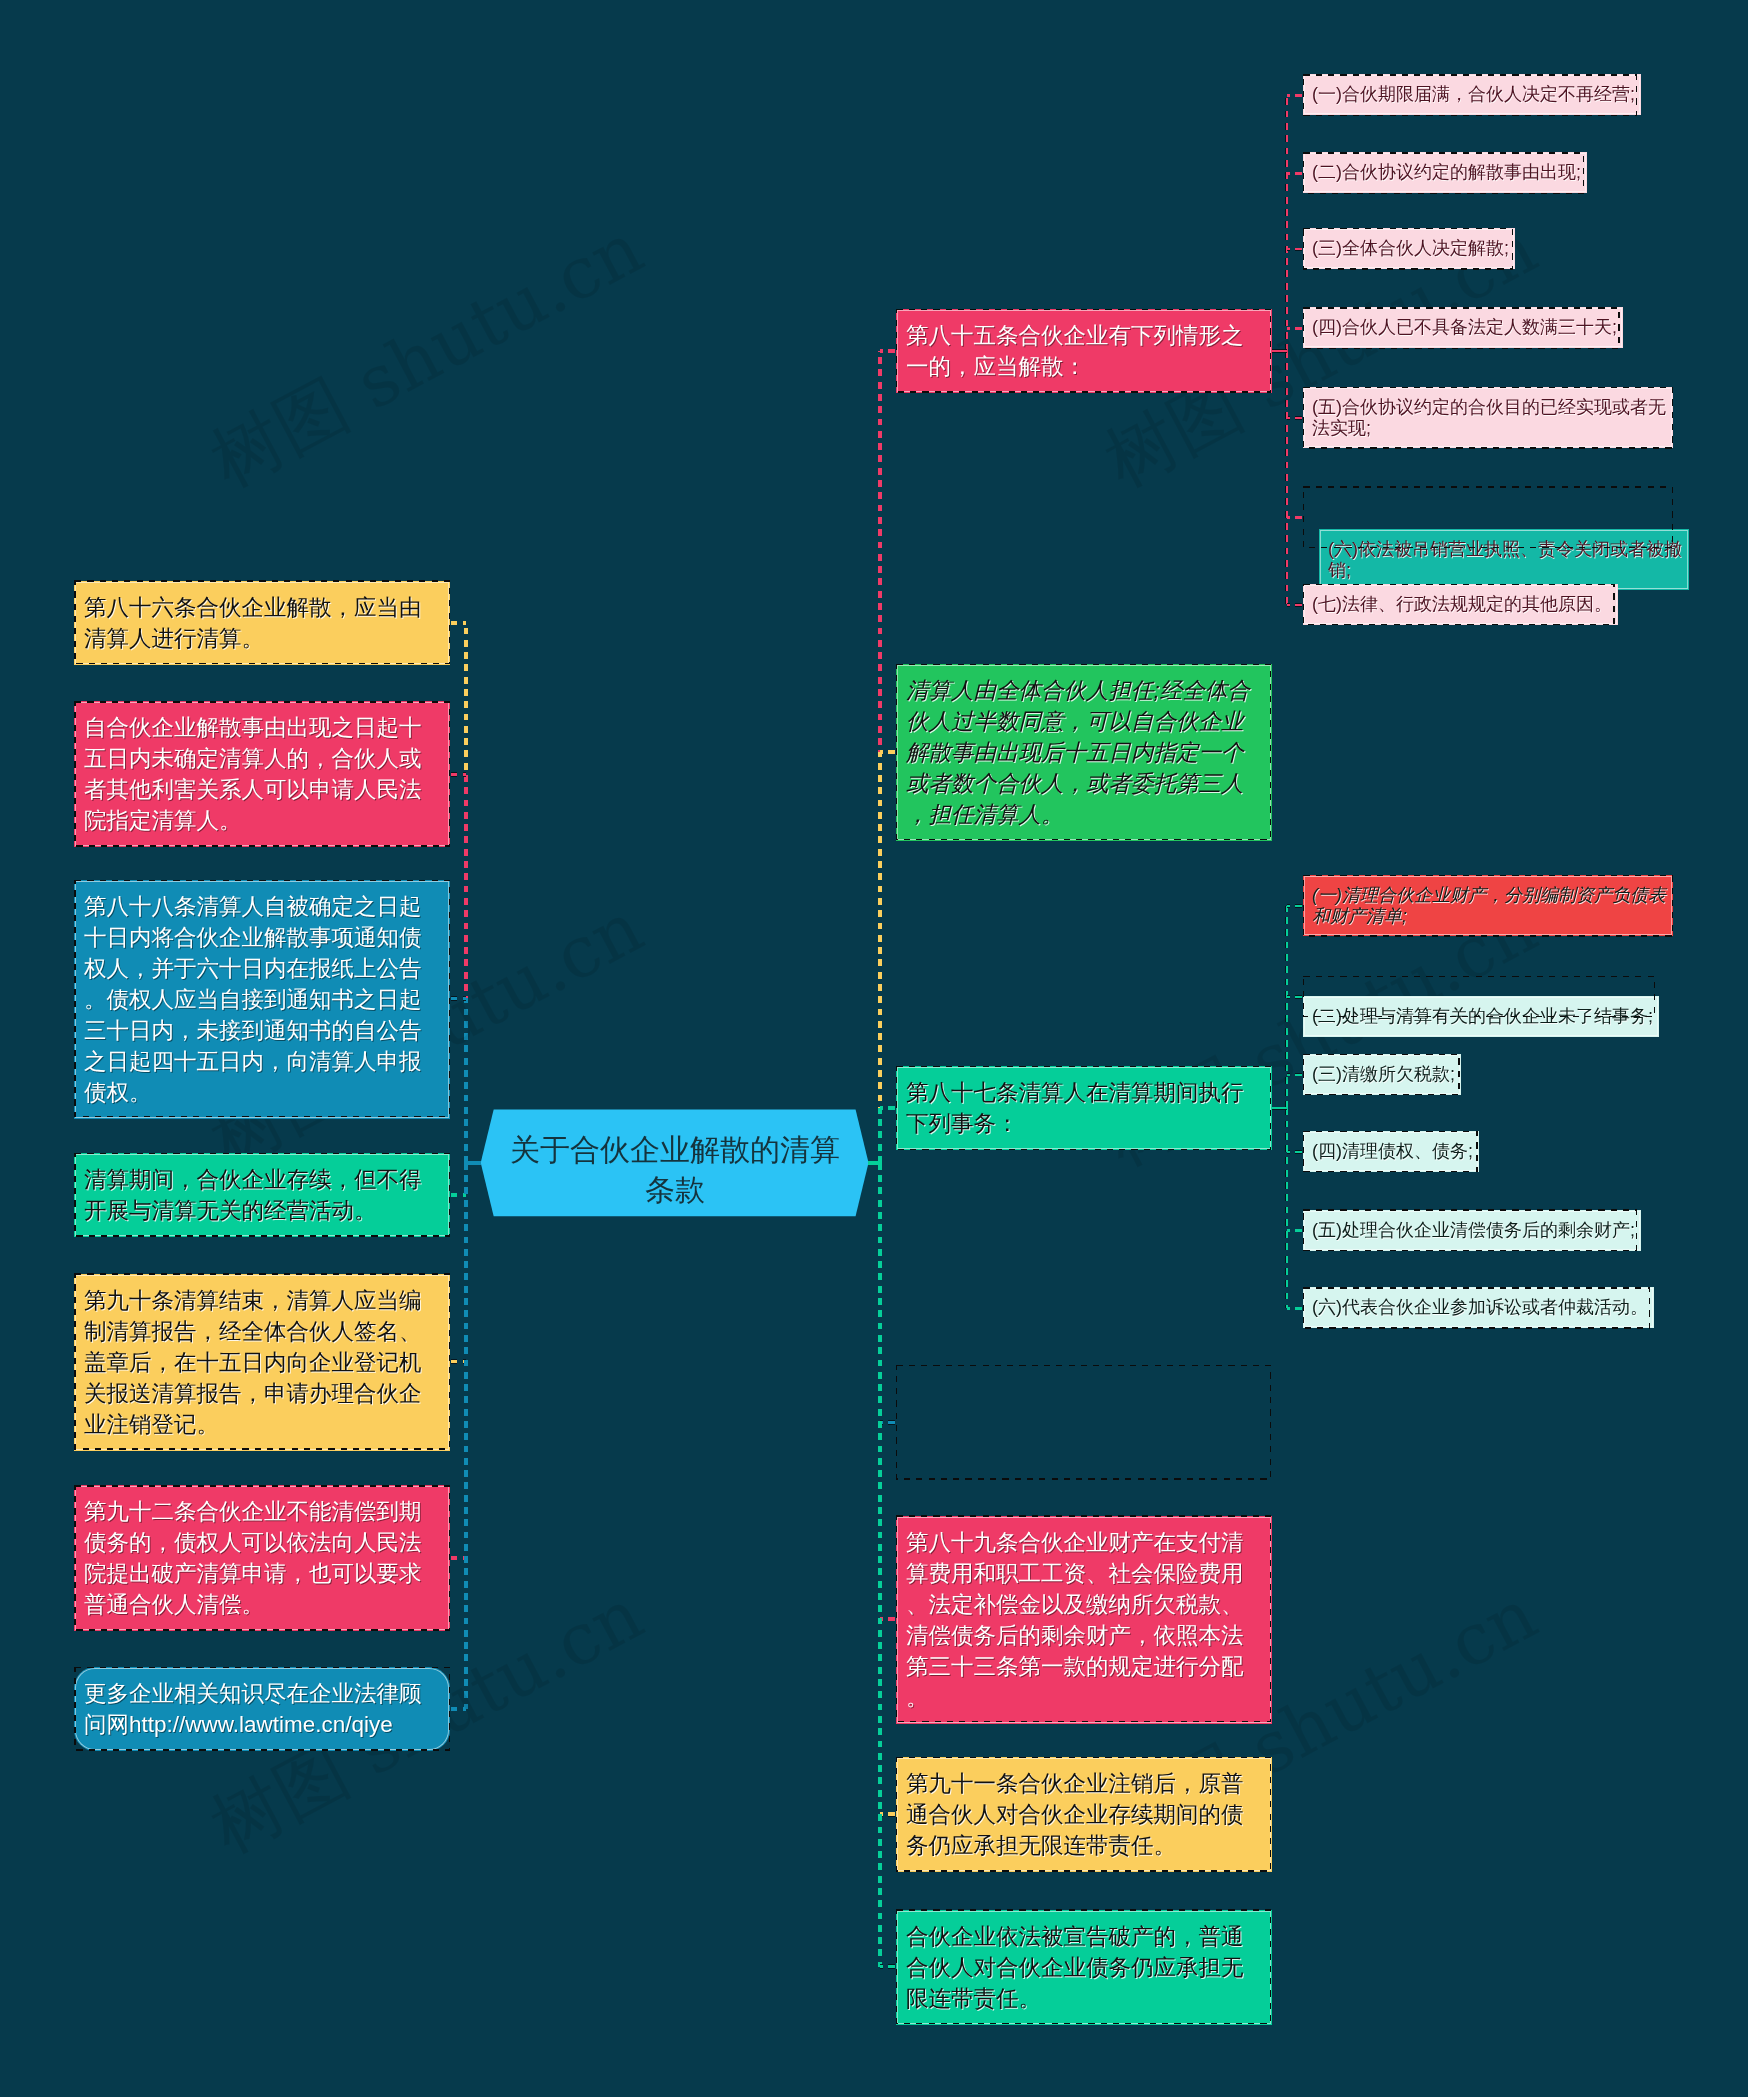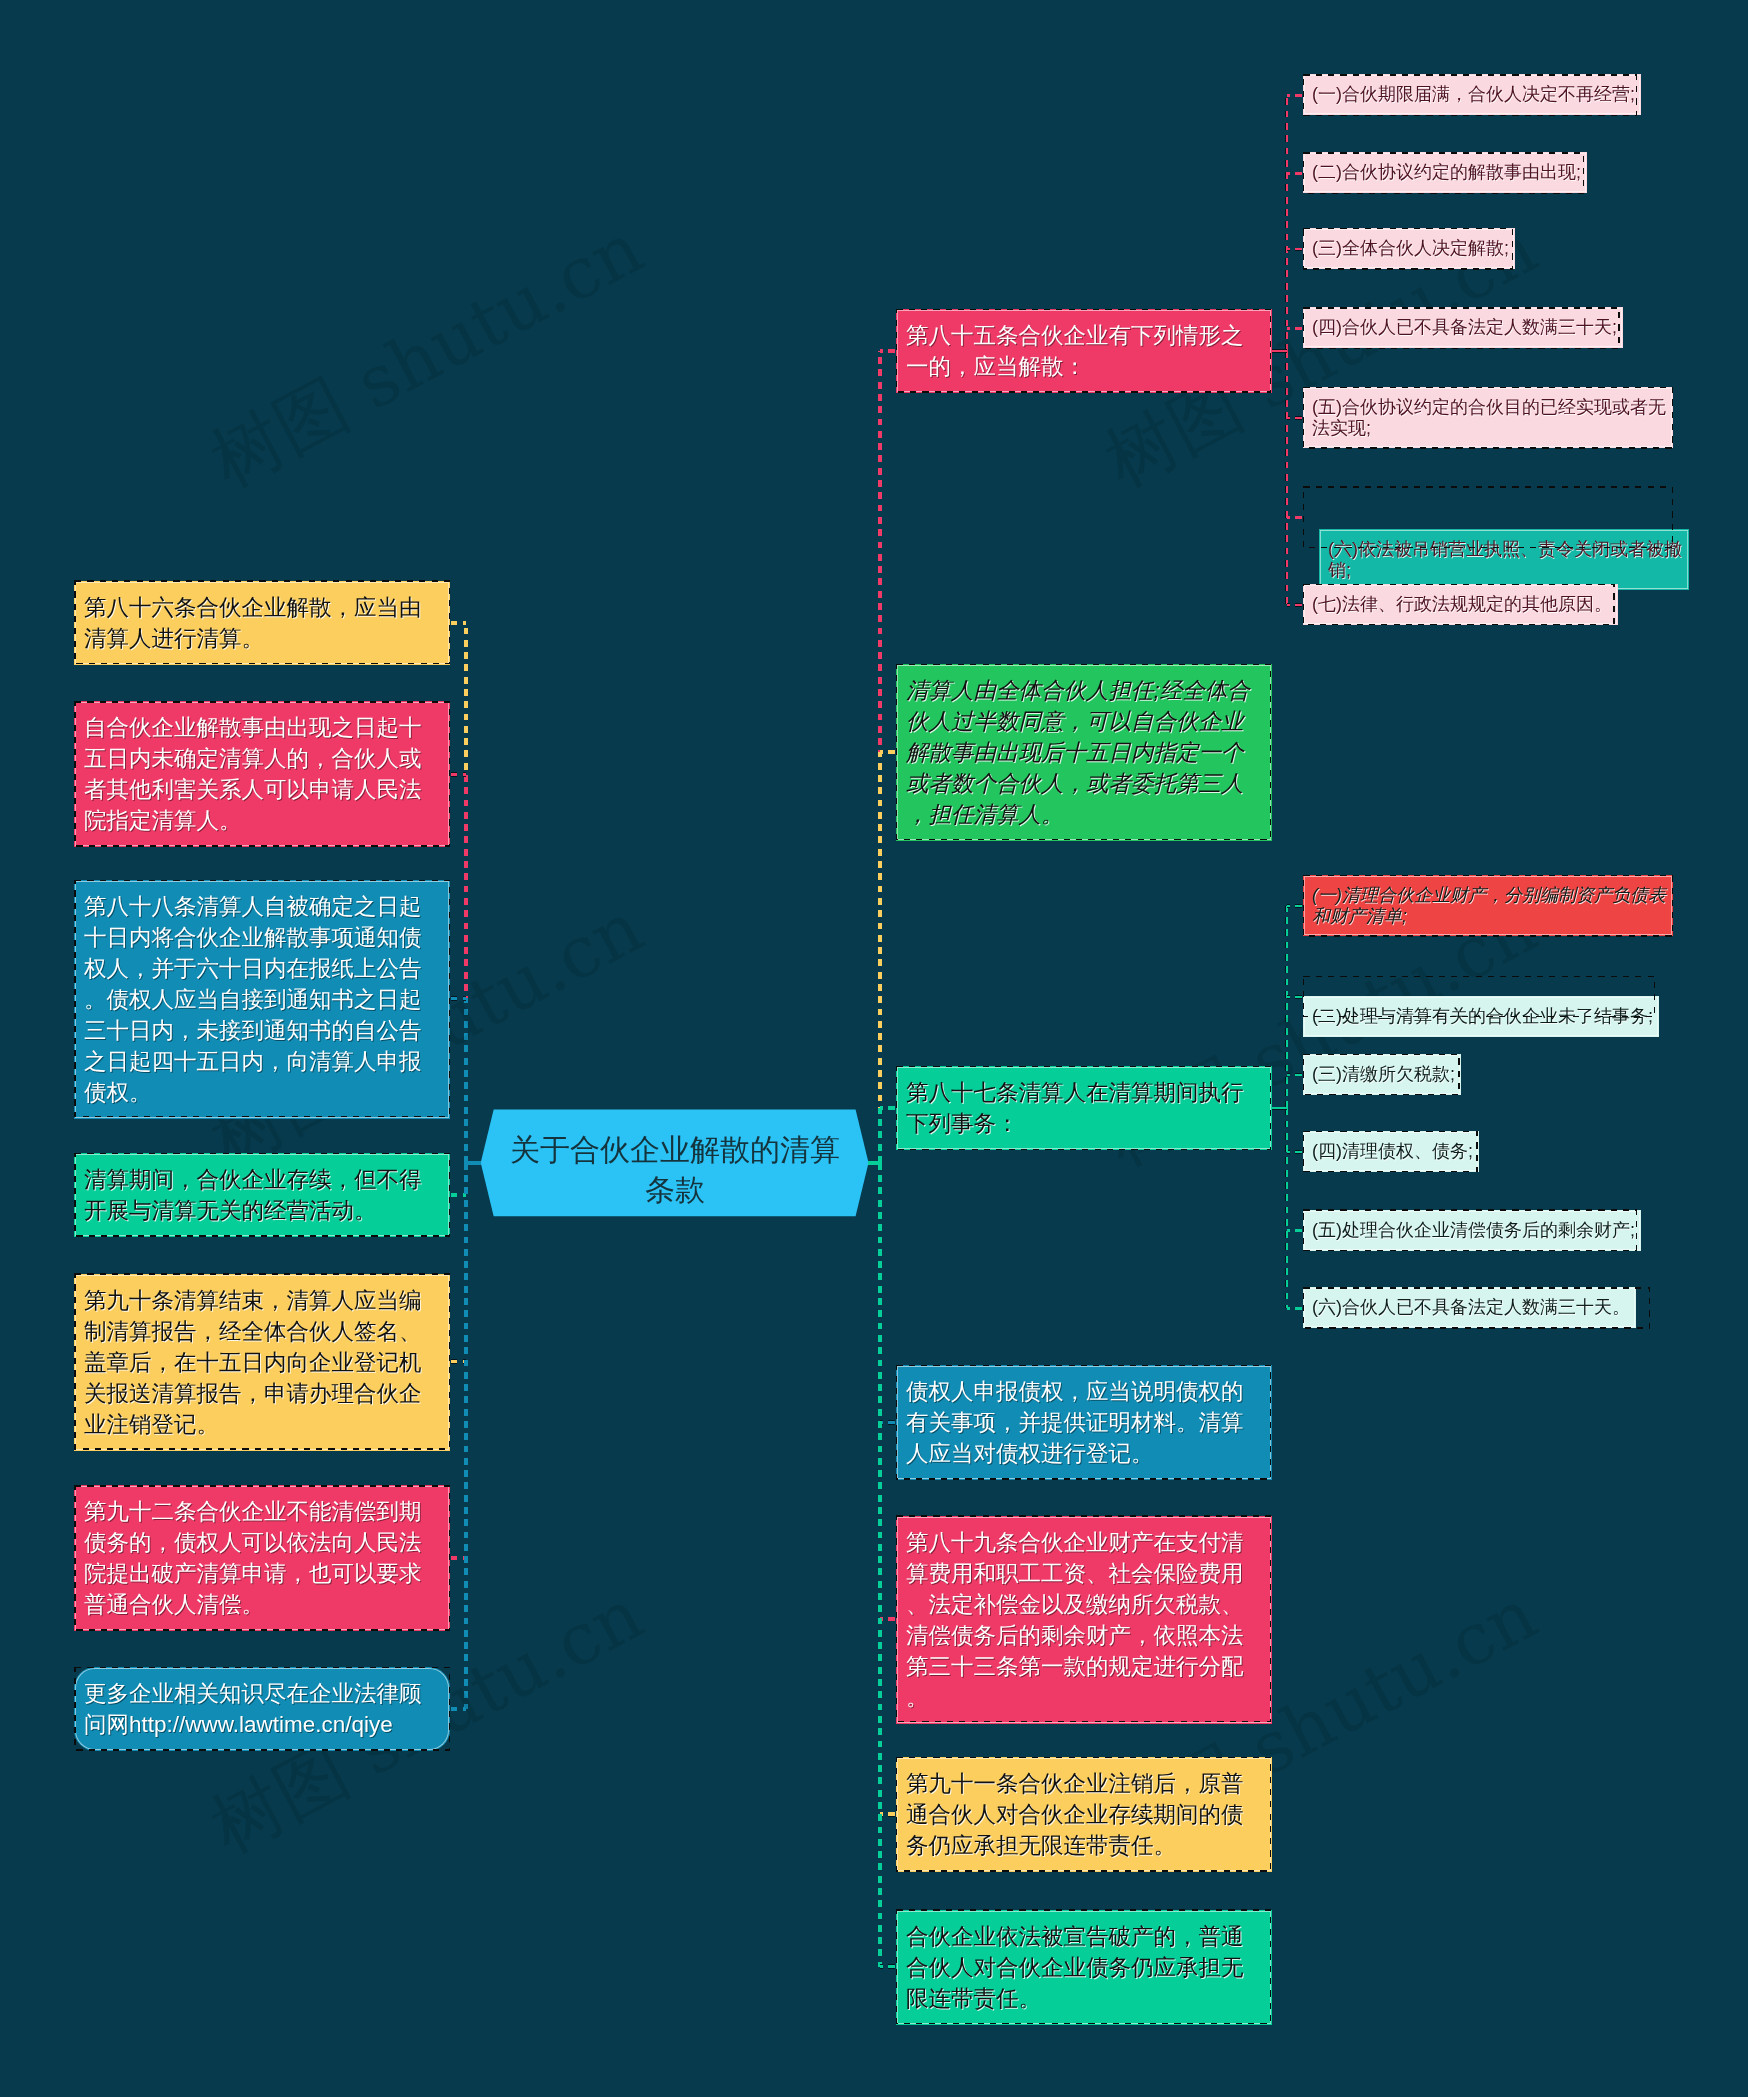--- a/index.html
+++ b/index.html
@@ -300,34 +300,33 @@
     <div class="node lvl1 dk" style="background: rgb(251, 206, 93); color: rgb(17, 17, 17); box-shadow: rgba(255, 255, 255, 0.55) 0px 0px 0px 0.9px inset; top: 581px; right: 1298px;">第八十六条合伙企业解散，应当由清算人进行清算。</div>
     <div class="node lvl1 lt" style="background: rgb(239, 58, 103); color: rgb(255, 255, 255); box-shadow: rgba(255, 255, 255, 0.55) 0px 0px 0px 0.9px inset; top: 701px; right: 1298px;">自合伙企业解散事由出现之日起十五日内未确定清算人的，合伙人或者其他利害关系人可以申请人民法院指定清算人。</div>
     <div class="node lvl1 lt" style="background: rgb(16, 140, 181); color: rgb(255, 255, 255); box-shadow: rgba(255, 255, 255, 0.55) 0px 0px 0px 0.9px inset; top: 880px; right: 1298px;">第八十八条清算人自被确定之日起十日内将合伙企业解散事项通知债权人，并于六十日内在报纸上公告。债权人应当自接到通知书之日起三十日内，未接到通知书的自公告之日起四十五日内，向清算人申报债权。</div>
     <div class="node lvl1 dk" style="background: rgb(5, 206, 153); color: rgb(17, 17, 17); box-shadow: rgba(255, 255, 255, 0.55) 0px 0px 0px 0.9px inset; top: 1153px; right: 1298px;">清算期间，合伙企业存续，但不得开展与清算无关的经营活动。</div>
     <div class="node lvl1 dk" style="background: rgb(251, 206, 93); color: rgb(17, 17, 17); box-shadow: rgba(255, 255, 255, 0.55) 0px 0px 0px 0.9px inset; top: 1274px; right: 1298px;">第九十条清算结束，清算人应当编制清算报告，经全体合伙人签名、盖章后，在十五日内向企业登记机关报送清算报告，申请办理合伙企业注销登记。</div>
     <div class="node lvl1 lt" style="background: rgb(239, 58, 103); color: rgb(255, 255, 255); box-shadow: rgba(255, 255, 255, 0.55) 0px 0px 0px 0.9px inset; top: 1485px; right: 1298px;">第九十二条合伙企业不能清偿到期债务的，债权人可以依法向人民法院提出破产清算申请，也可以要求普通合伙人清偿。</div>
     <div class="node lvl1 lt" style="background: rgb(16, 140, 181); color: rgb(255, 255, 255); box-shadow: rgba(255, 255, 255, 0.55) 0px 0px 0px 0.9px inset; top: 1667px; right: 1298px; border-radius: 21px;">更多企业相关知识尽在企业法律顾问网http://www.lawtime.cn/qiye</div>
     <div class="node lvl1 lt" style="background: rgb(239, 58, 103); color: rgb(255, 255, 255); box-shadow: rgba(255, 255, 255, 0.55) 0px 0px 0px 0.9px inset; top: 309px; left: 896px;">第八十五条合伙企业有下列情形之一的，应当解散：</div>
     <div class="node lvl1 dk" style="background: #22c55e; color: rgb(17, 17, 17); box-shadow: rgba(255, 255, 255, 0.55) 0px 0px 0px 0.9px inset; top: 664px; left: 896px; font-style: italic;">清算人由全体合伙人担任;经全体合伙人过半数同意，可以自合伙企业解散事由出现后十五日内指定一个或者数个合伙人，或者委托第三人，担任清算人。</div>
     <div class="node lvl1 dk" style="background: rgb(5, 206, 153); color: rgb(17, 17, 17); box-shadow: rgba(255, 255, 255, 0.55) 0px 0px 0px 0.9px inset; top: 1066px; left: 896px;">第八十七条清算人在清算期间执行下列事务：</div>
-    <div class="node lvl1 lt" style="background: rgb(16, 140, 181); color: rgb(255, 255, 255); box-shadow: rgba(255, 255, 255, 0.55) 0px 0px 0px 0.9px inset; top: 1365px; left: 896px;">债权人申报债权，应当说明债权的有关事项，并提供证明材料。清算人应当对债权进行登记。</div>
     <div class="node lvl1 lt" style="background: rgb(239, 58, 103); color: rgb(255, 255, 255); box-shadow: rgba(255, 255, 255, 0.55) 0px 0px 0px 0.9px inset; top: 1516px; left: 896px;">第八十九条合伙企业财产在支付清算费用和职工工资、社会保险费用、法定补偿金以及缴纳所欠税款、清偿债务后的剩余财产，依照本法第三十三条第一款的规定进行分配。</div>
     <div class="node lvl1 dk" style="background: rgb(251, 206, 93); color: rgb(17, 17, 17); box-shadow: rgba(255, 255, 255, 0.55) 0px 0px 0px 0.9px inset; top: 1757px; left: 896px;">第九十一条合伙企业注销后，原普通合伙人对合伙企业存续期间的债务仍应承担无限连带责任。</div>
     <div class="node lvl1 dk" style="background: rgb(5, 206, 153); color: rgb(17, 17, 17); box-shadow: rgba(255, 255, 255, 0.55) 0px 0px 0px 0.9px inset; top: 1910px; left: 896px;">合伙企业依法被宣告破产的，普通合伙人对合伙企业债务仍应承担无限连带责任。</div>
     <div class="node lvl3 dk" style="background: rgb(251, 217, 225); color: rgb(77, 19, 34); box-shadow: rgba(255, 255, 255, 0.55) 0px 0px 0px 0.9px inset; top: 74px; left: 1303px;">(一)合伙期限届满，合伙人决定不再经营;</div>
     <div class="node lvl3 dk" style="background: rgb(251, 217, 225); color: rgb(77, 19, 34); box-shadow: rgba(255, 255, 255, 0.55) 0px 0px 0px 0.9px inset; top: 152px; left: 1303px;">(二)合伙协议约定的解散事由出现;</div>
     <div class="node lvl3 dk" style="background: rgb(251, 217, 225); color: rgb(77, 19, 34); box-shadow: rgba(255, 255, 255, 0.55) 0px 0px 0px 0.9px inset; top: 228px; left: 1303px;">(三)全体合伙人决定解散;</div>
     <div class="node lvl3 dk" style="background: rgb(251, 217, 225); color: rgb(77, 19, 34); box-shadow: rgba(255, 255, 255, 0.55) 0px 0px 0px 0.9px inset; top: 307px; left: 1303px;">(四)合伙人已不具备法定人数满三十天;</div>
     <div class="node lvl3 dk" style="background: rgb(251, 217, 225); color: rgb(77, 19, 34); box-shadow: rgba(255, 255, 255, 0.55) 0px 0px 0px 0.9px inset; top: 387px; left: 1303px;">(五)合伙协议约定的合伙目的已经实现或者无法实现;</div>
     <div class="node lvl3 dk" style="background: #14b8a6; color: rgb(77, 19, 34); box-shadow: rgba(255, 255, 255, 0.55) 0px 0px 0px 0.9px inset; top: 486px; left: 1319px; margin-top: 43px;">(六)依法被吊销营业执照、责令关闭或者被撤销;</div>
     <div class="node lvl3 dk" style="background: rgb(251, 217, 225); color: rgb(77, 19, 34); box-shadow: rgba(255, 255, 255, 0.55) 0px 0px 0px 0.9px inset; top: 584px; left: 1303px;">(七)法律、行政法规规定的其他原因。</div>
     <div class="node lvl3 dk" style="background: #ef4444; color: rgb(13, 31, 27); box-shadow: rgba(255, 255, 255, 0.55) 0px 0px 0px 0.9px inset; top: 875px; left: 1303px; font-style: italic;">(一)清理合伙企业财产，分别编制资产负债表和财产清单;</div>
     <div class="node lvl3 dk" style="background: rgb(214, 245, 239); color: rgb(13, 31, 27); box-shadow: rgba(255, 255, 255, 0.55) 0px 0px 0px 0.9px inset; top: 976px; left: 1303px; margin-top: 20px;">(二)处理与清算有关的合伙企业未了结事务;</div>
     <div class="node lvl3 dk" style="background: rgb(214, 245, 239); color: rgb(13, 31, 27); box-shadow: rgba(255, 255, 255, 0.55) 0px 0px 0px 0.9px inset; top: 1054px; left: 1303px;">(三)清缴所欠税款;</div>
     <div class="node lvl3 dk" style="background: rgb(214, 245, 239); color: rgb(13, 31, 27); box-shadow: rgba(255, 255, 255, 0.55) 0px 0px 0px 0.9px inset; top: 1131px; left: 1303px;">(四)清理债权、债务;</div>
     <div class="node lvl3 dk" style="background: rgb(214, 245, 239); color: rgb(13, 31, 27); box-shadow: rgba(255, 255, 255, 0.55) 0px 0px 0px 0.9px inset; top: 1210px; left: 1303px;">(五)处理合伙企业清偿债务后的剩余财产;</div>
-    <div class="node lvl3 dk" style="background: rgb(214, 245, 239); color: rgb(13, 31, 27); box-shadow: rgba(255, 255, 255, 0.55) 0px 0px 0px 0.9px inset; top: 1287px; left: 1303px;">(六)合伙人已不具备法定人数满三十天。</div>
+    <div class="node lvl3 dk" style="background: rgb(214, 245, 239); color: rgb(13, 31, 27); box-shadow: rgba(255, 255, 255, 0.55) 0px 0px 0px 0.9px inset; top: 1287px; left: 1303px;">(六)代表合伙企业参加诉讼或者仲裁活动。</div>
     <div id="centerwrap" style="left: 481px; top: 1110px; width: 388px; height: 120px;">
       <span style="width: 358px;">关于合伙企业解散的清算条款</span>
     </div>
   </div>
 
 
 </body></html>

